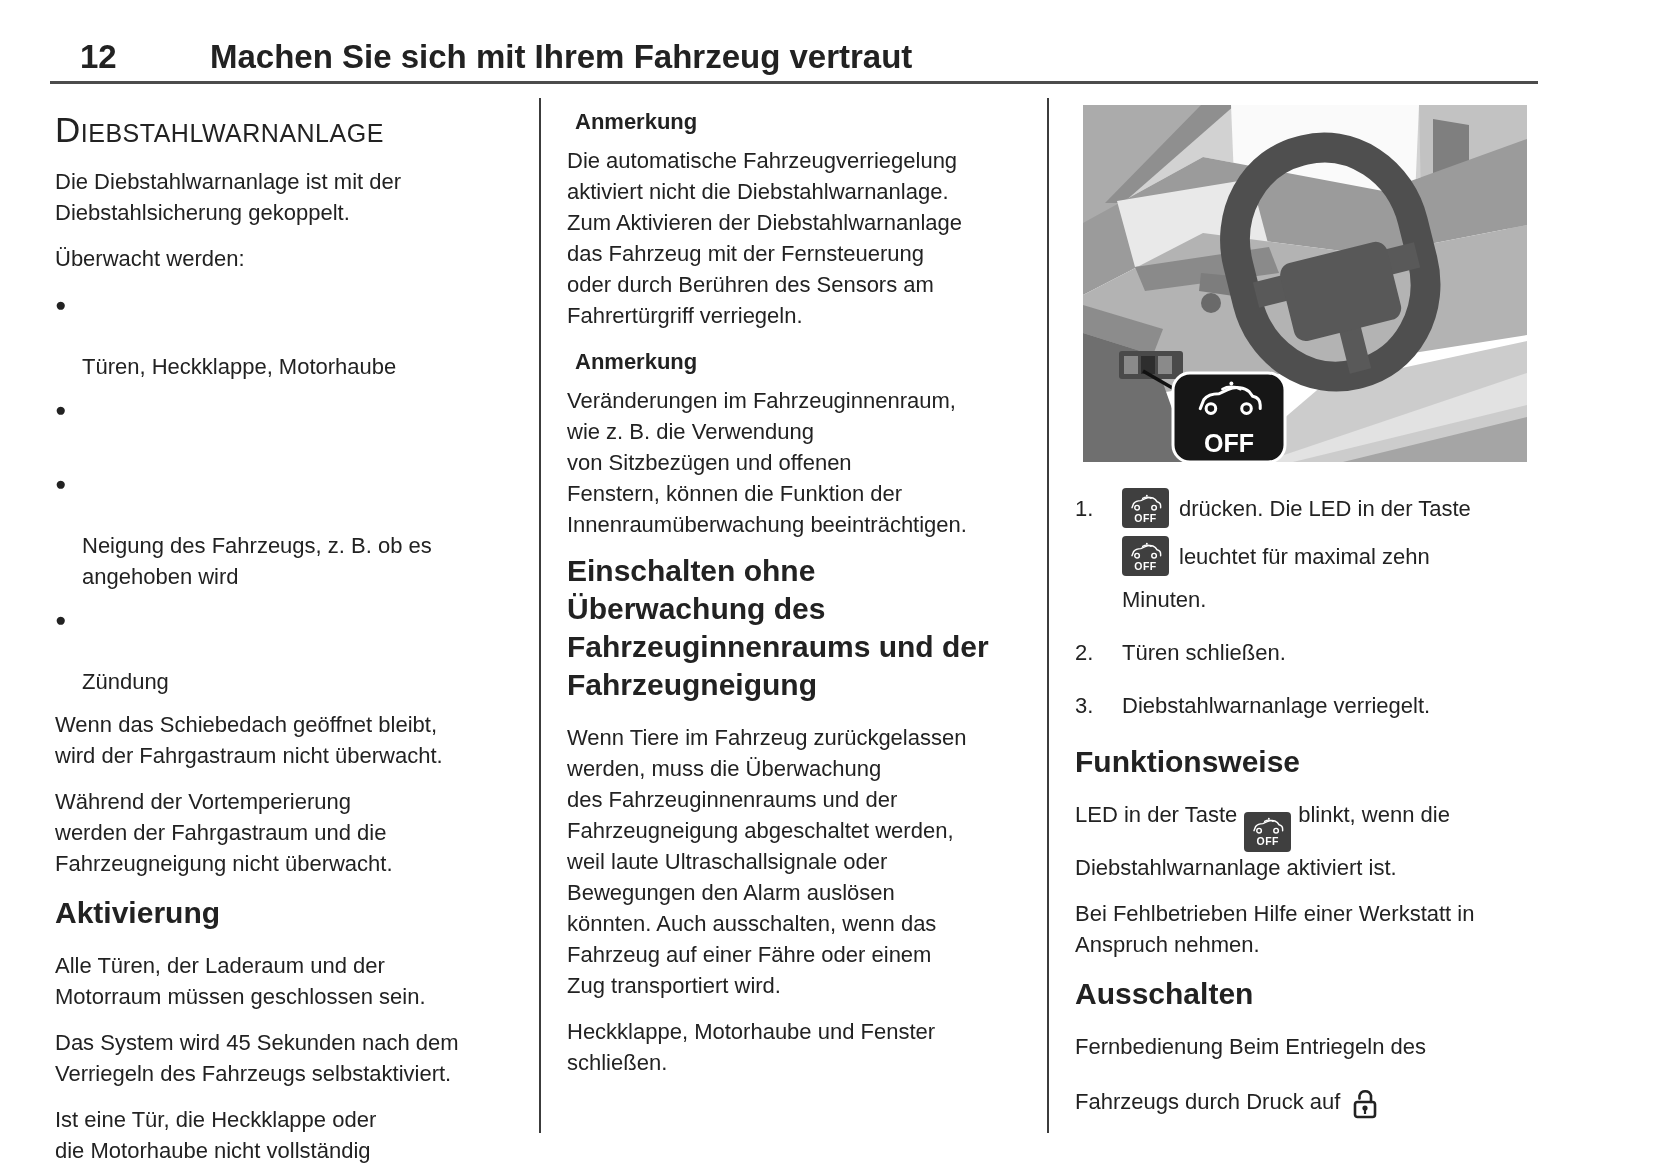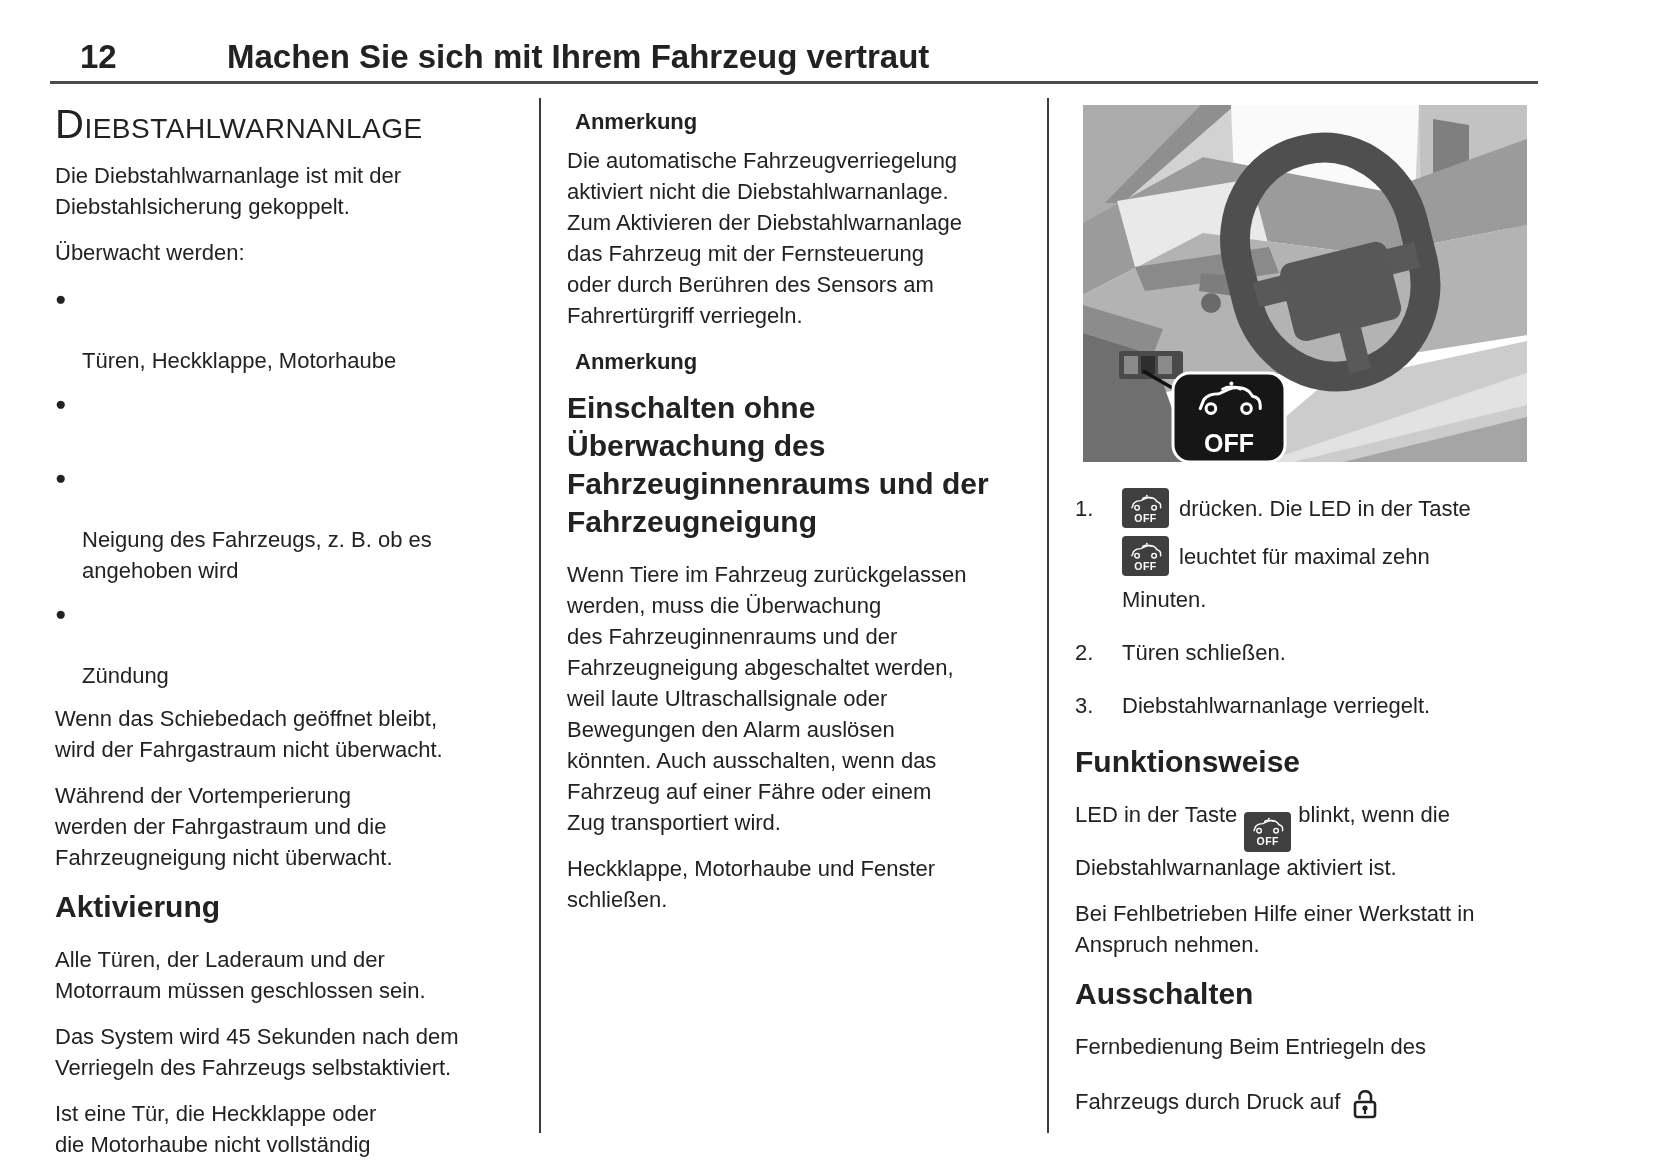--- a/index.html
+++ b/index.html
@@ -1,32 +1,32 @@
 <!DOCTYPE html>
 <html><head>
 <meta charset="utf-8">
 <style>
   html,body{margin:0;padding:0;background:#ffffff;}
   .page{
     position:relative;width:1653px;height:1165px;background:#ffffff;overflow:hidden;
     font-family:"Liberation Sans","DejaVu Sans",sans-serif;color:#222;
   }
   .page-num{position:absolute;left:71px;top:38px;font-size:33px;font-weight:700;margin-left:9px;}
-  .page-title{position:absolute;left:210px;top:38px;font-size:33px;font-weight:700;margin-left:17px;}
+  .page-title{position:absolute;left:210px;top:38px;font-size:33px;font-weight:700;}
   .header-rule{position:absolute;left:50px;top:81px;width:1488px;height:3px;background:#4c4c4c;}
   .vdiv{position:absolute;top:98px;width:2px;height:1035px;background:#3c3c3c;}
   .vdiv.d1{left:539px;}
   .vdiv.d2{left:1047px;}
   .col{position:absolute;top:98px;}
   .col1{left:55px;width:468px;}
   .col2{left:567px;width:462px;}
   .col3{left:1075px;width:462px;}
   .section-title{
-    font-size:40px;font-weight:400;font-variant:small-caps;letter-spacing:.5px;
-    line-height:40px;margin:6px 0 16px 0;
+    font-size:35px;font-weight:400;font-variant:small-caps;letter-spacing:.5px;
+    line-height:40px;margin:12px 0 16px 0;
   }
   .para{white-space:pre-line;font-size:22px;line-height:31px;margin:0 0 15px 0;}
   .note-label{font-size:22px;line-height:31px;font-weight:700;margin:8px;}
   .tight{margin-bottom:0;}
   h2.sub{font-size:30px;font-weight:700;line-height:38px;margin:12px 0 18px 0;white-space:pre-line;}
   .bullets{list-style:none;margin:2px 0 8px 0;padding:0;}
   .bullets li{
     position:relative;padding-left:27px;margin:0 0 12px 0;
     font-size:22px;line-height:31px;white-space:pre-line;
   }
@@ -105,20 +105,25 @@
 
   <div class="col col2">
     <p class="note-label">Anmerkung</p>
     <p class="para">Die automatische Fahrzeugverriegelung
 aktiviert nicht die Diebstahlwarnanlage.
 Zum Aktivieren der Diebstahlwarnanlage
 das Fahrzeug mit der Fernsteuerung
 oder durch Berühren des Sensors am
 Fahrertürgriff verriegeln.</p>
     <p class="note-label">Anmerkung</p>
+    <p class="para tight">Veränderungen im Fahrzeuginnenraum,
+wie z. B. die Verwendung
+von Sitzbezügen und offenen
+Fenstern, können die Funktion der
+Innenraumüberwachung beeinträchtigen.</p>
     <h2 class="sub">Einschalten ohne
 Überwachung des
 Fahrzeuginnenraums und der
 Fahrzeugneigung</h2>
     <p class="para">Wenn Tiere im Fahrzeug zurückgelassen
 werden, muss die Überwachung
 des Fahrzeuginnenraums und der
 Fahrzeugneigung abgeschaltet werden,
 weil laute Ultraschallsignale oder
 Bewegungen den Alarm auslösen

